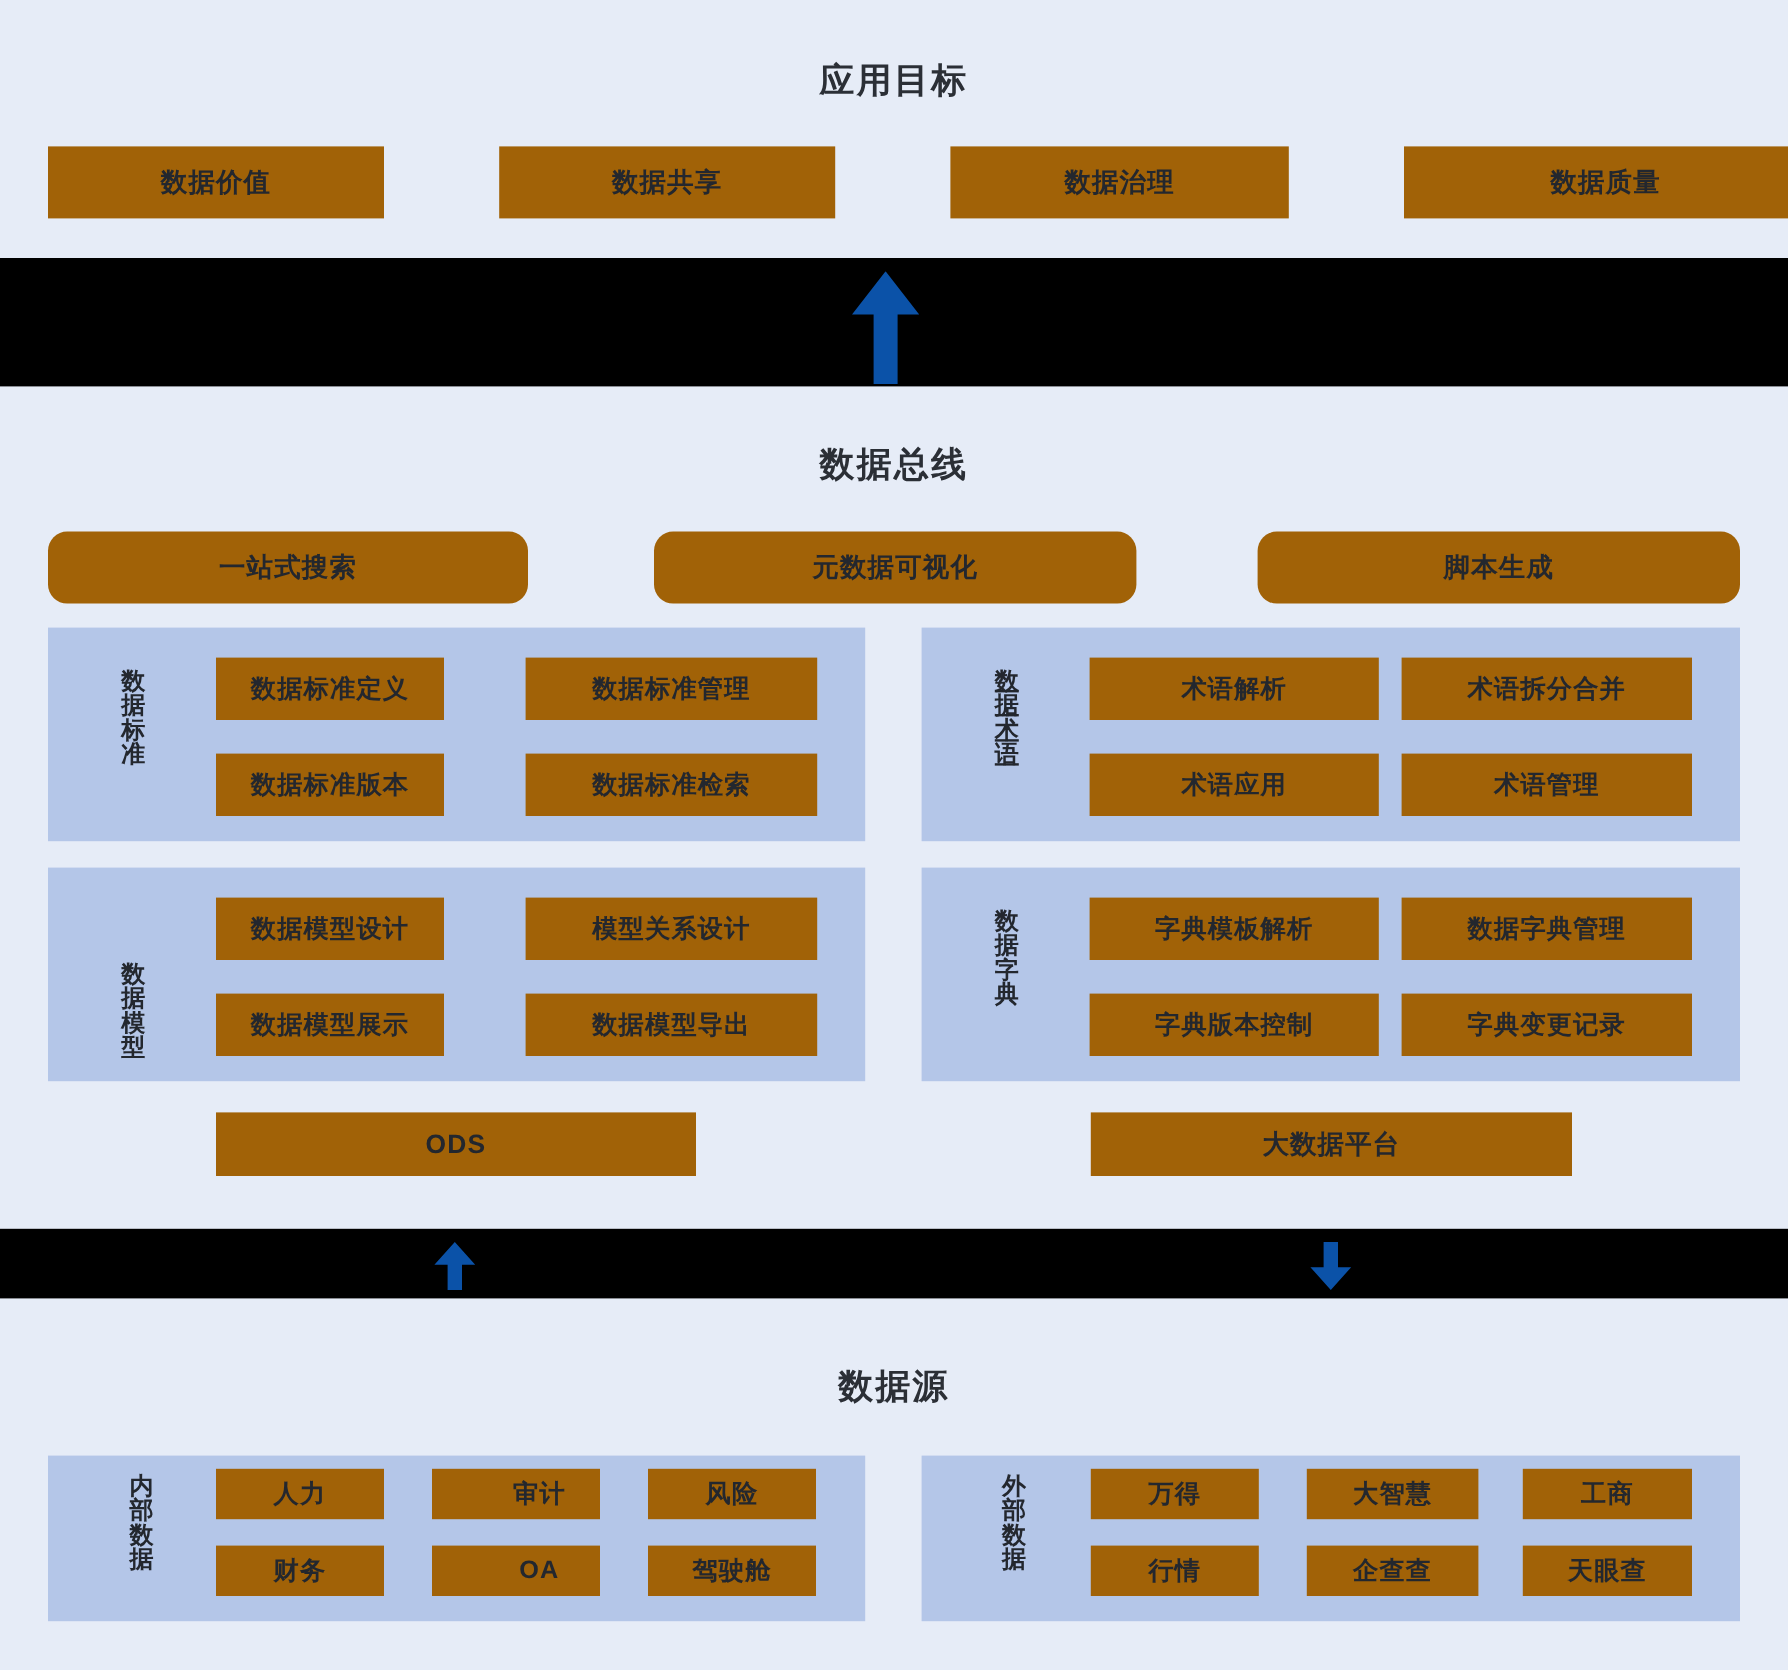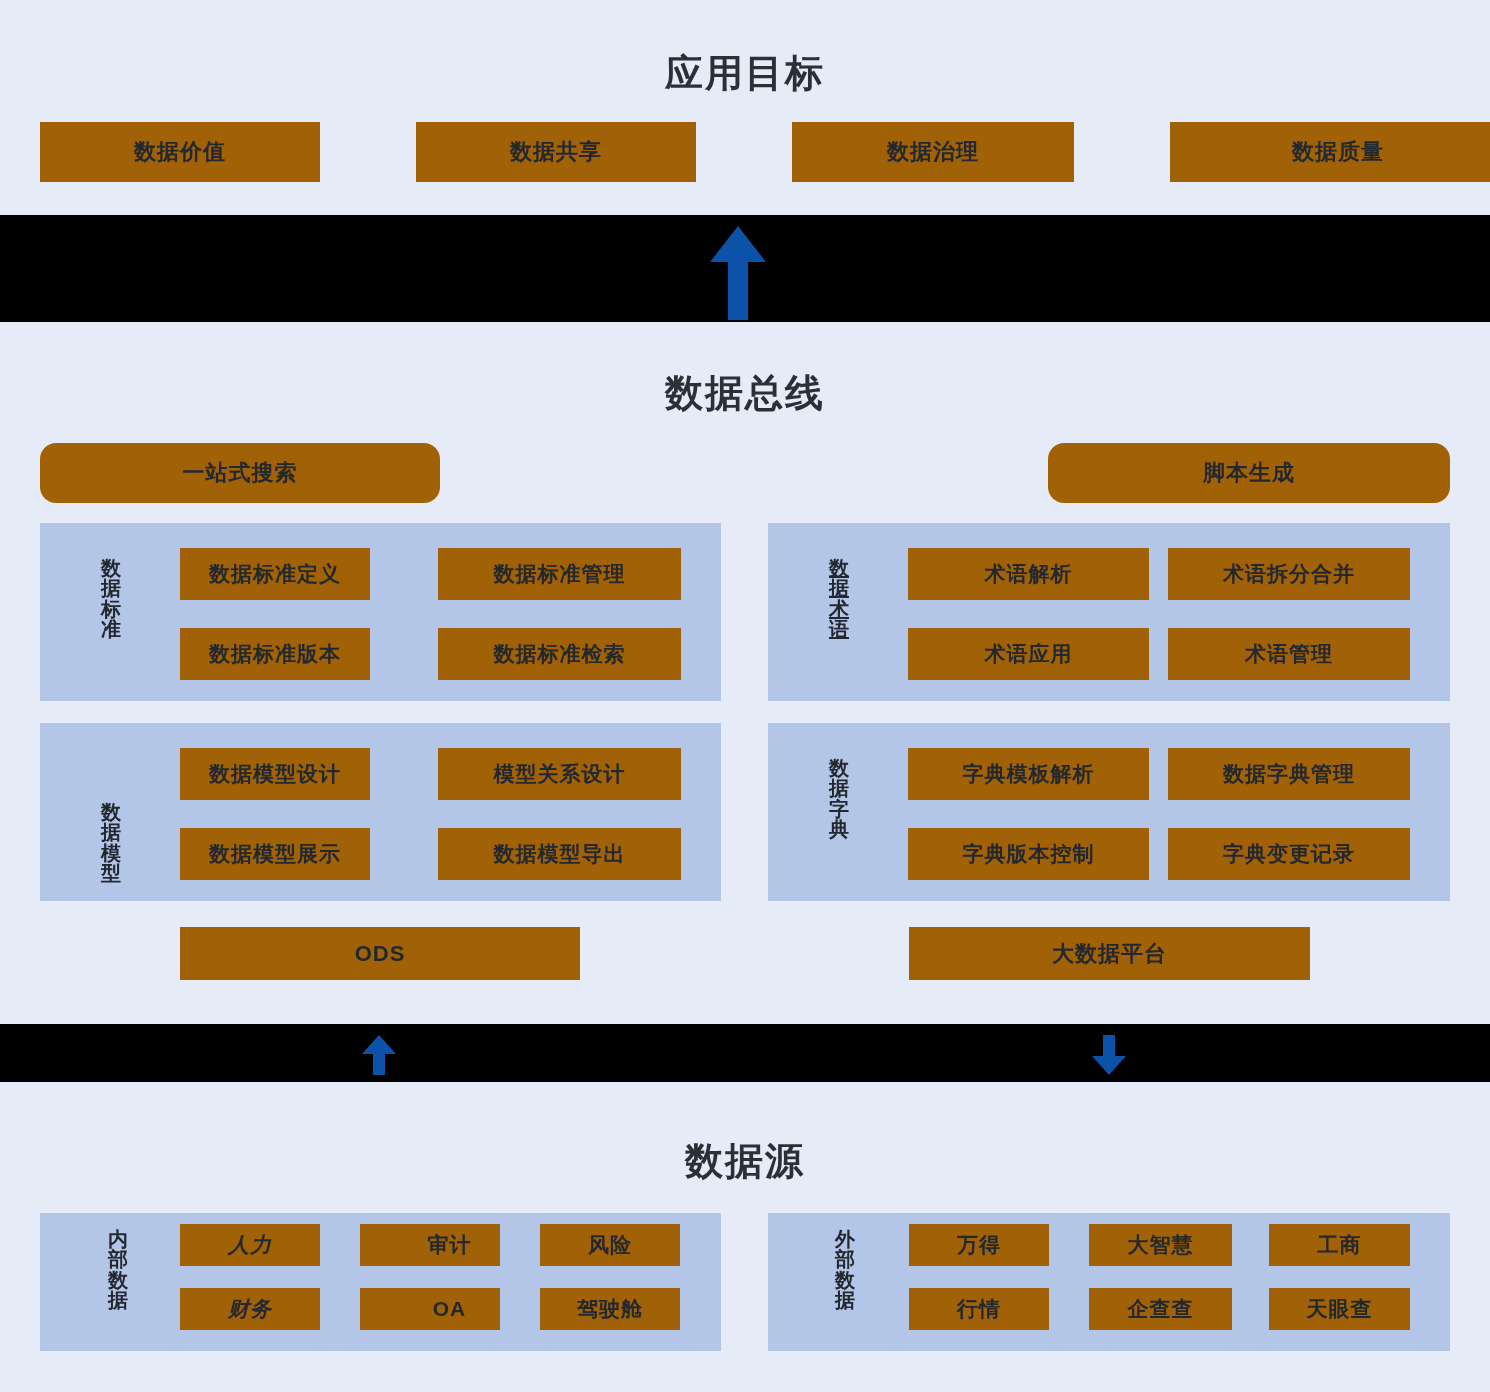--- a/index.html
+++ b/index.html
@@ -20,21 +20,21 @@
     width: 1490px;
     height: 1392px;
   }
 
   
   .section-title {
     position: absolute;
     left: 0;
     width: 1490px;
     text-align: center;
-    font-size: 38px;
+    font-size: 29px;
     font-weight: bold;
     letter-spacing: 2px;
     color: #2b2f36;
   }
   .tile {
     position: absolute;
     background: #a16207;
     display: flex;
     align-items: center;
     justify-content: center;
@@ -125,21 +125,21 @@
 
   #panel-internal { left: 40px;  top: 1213px; width: 681px; height: 138px; }
   #panel-external { left: 768px; top: 1213px; width: 682px; height: 138px; }
 
   .vlabel-internal { left: 105px; top: 1229px; }
   .vlabel-external { left: 832px; top: 1229px; }
 
   .src-tile { height: 42px; font-size: 21px; }
   .srow-1 { top: 1224px; }
   .srow-2 { top: 1288px; }
-  .sc-l1 { left: 180px; width: 140px; font-style: italic; }
+  .sc-l1 { left: 180px; width: 140px; }
   .sc-l2 { left: 360px; width: 140px; padding-left: 39px; }
   .sc-l3 { left: 540px; width: 140px; }
   .sc-r1 { left: 909px;  width: 140px; }
   .sc-r2 { left: 1089px; width: 143px; }
   .sc-r3 { left: 1269px; width: 141px; }
 </style>
 </head>
 <body>
 
 <div class="stage">
@@ -152,20 +152,21 @@
   <div class="tile goal-tile" id="goal-3">数据质量</div>
 
   <div class="band" id="band-top"></div>
   <svg class="arrow" style="left:706px; top:226px; width:64px; height:94px;" viewBox="0 0 64 94">
     <path d="M32 0 L60 36 L42 36 L42 94 L22 94 L22 36 L4 36 Z" fill="#0b52a8"></path>
   </svg>
 
   <div class="section-title" id="data-bus-title">数据总线</div>
 
   <div class="tile bus-tile" id="bus-0">一站式搜索</div>
+  <div class="tile bus-tile" id="bus-1">元数据可视化</div>
   <div class="tile bus-tile" id="bus-2">脚本生成</div>
 
   <div class="panel" id="panel-standard"></div>
   <div class="vlabel vlabel-standard">数据标准</div>
   <div class="tile sub-tile col-l1 row-a1">数据标准定义</div>
   <div class="tile sub-tile col-l2 row-a1">数据标准管理</div>
   <div class="tile sub-tile col-l1 row-a2">数据标准版本</div>
   <div class="tile sub-tile col-l2 row-a2">数据标准检索</div>
 
   <div class="panel" id="panel-term"></div>

